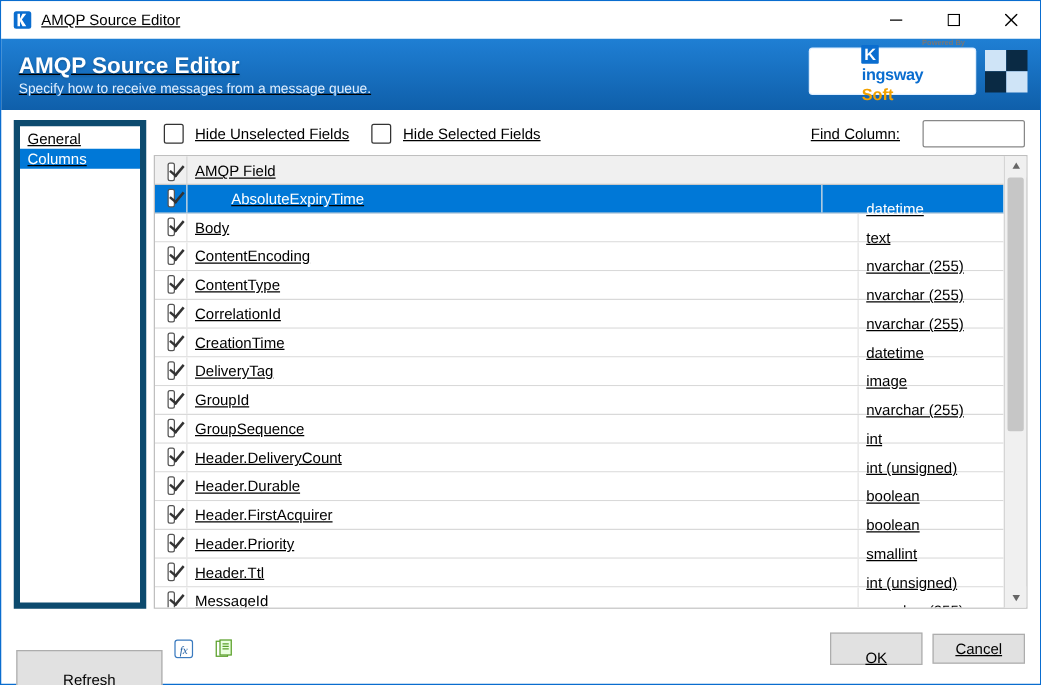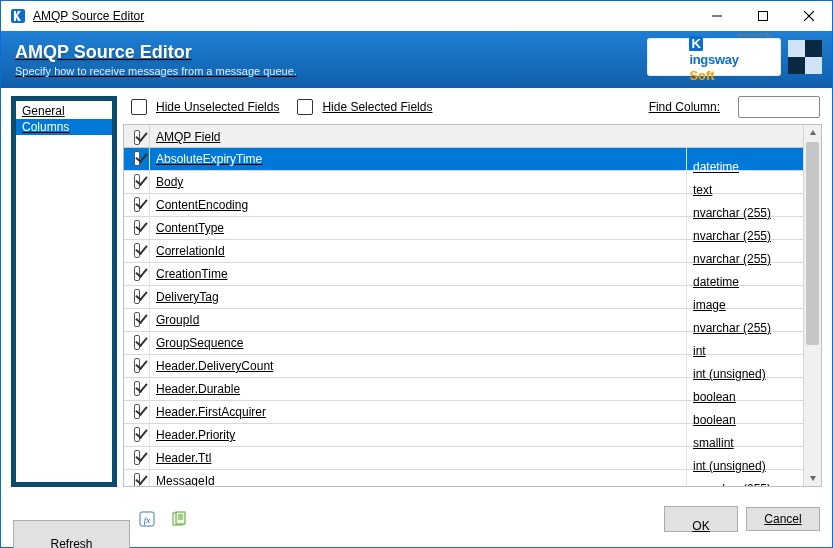--- a/index.html
+++ b/index.html
@@ -157,21 +157,21 @@
     box-sizing:border-box;
   }
   .gh-cell:last-child{border-right:none;}
   .grid-body {
     flex:1; overflow-y:hidden; overflow-x:hidden;
   }
   .grid-row {
     border-bottom:1px solid #d9d9d9;
     background:#fff;
   }
-  .grid-row.sel { background:#0078d7; color:#fff; }
+  .grid-row.sel { background:#0078d7; color:#fff;gap:29px; }
   .gc {
     padding:2px 6px;
     border-right:1px solid #e4e4e4;
     height:100%;
     display:flex; align-items:center;
     box-sizing:border-box;
     white-space:nowrap; overflow:hidden; text-overflow:ellipsis;
   }
   .gc:last-child{border-right:none;margin-top:16px;}
   .row-cb-wrap { justify-content:center; }

